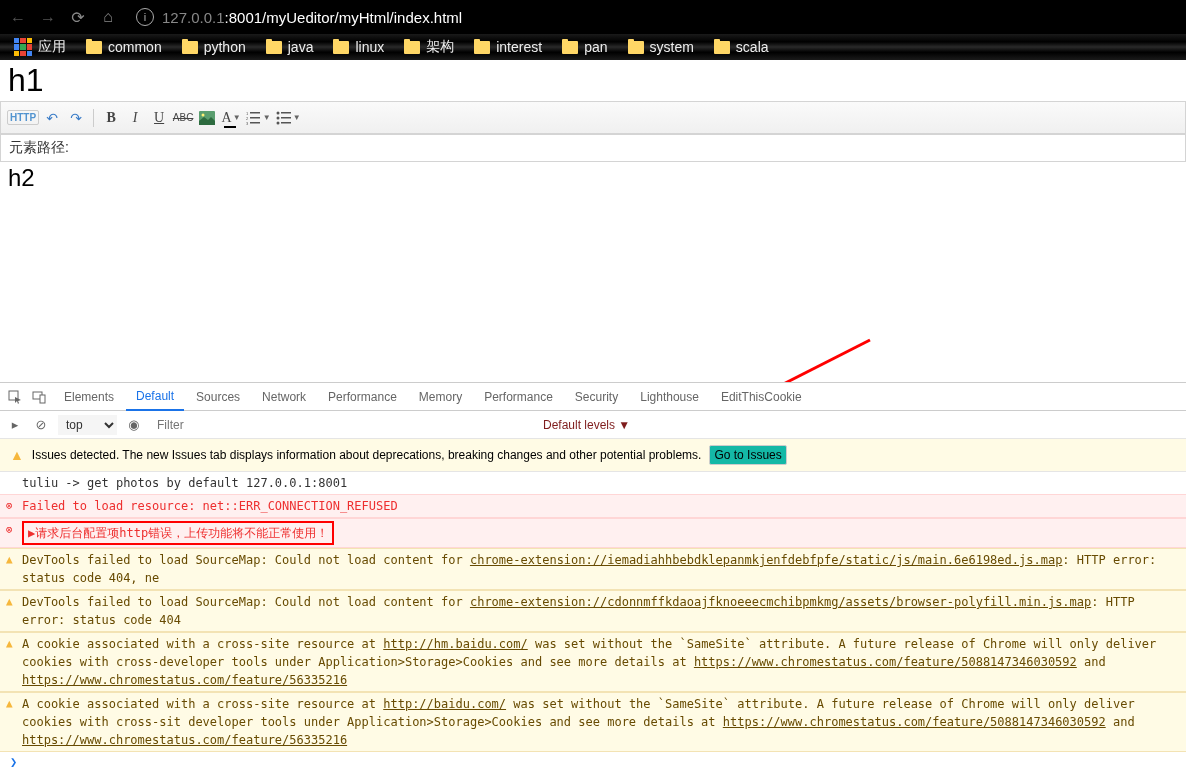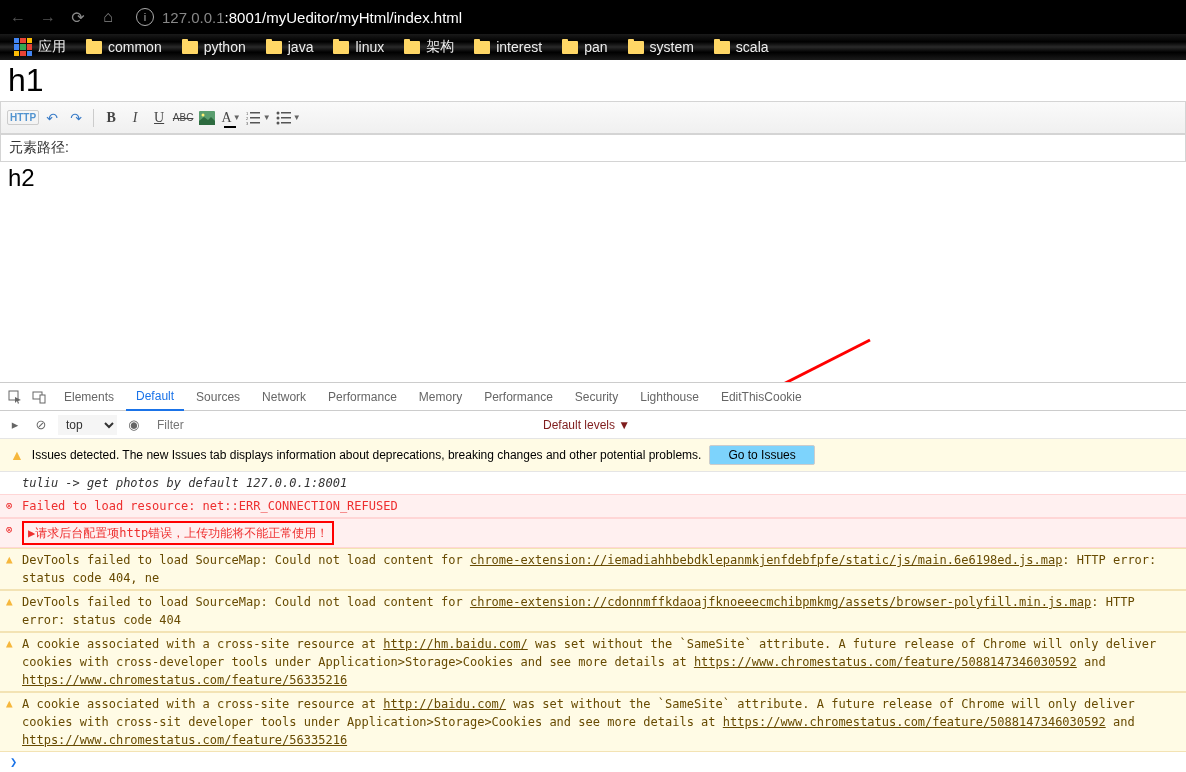--- a/index.html
+++ b/index.html
@@ -53,25 +53,25 @@
     .dt-tab.active { color: #1a73e8; border-bottom: 2px solid #1a73e8; }
     
     .dt-filter-bar { display: flex; align-items: center; height: 28px; padding: 0 6px; gap: 8px; border-bottom: 1px solid #e5e5e5; }
     .dt-filter-icon { width: 18px; color: #666; text-align: center; cursor: pointer; }
     .dt-dropdown { border: none; font-size: 12px; color: #333; padding: 2px 18px 2px 4px; background: #f5f5f5; }
     .dt-filter-input { border: none; font-size: 12px; padding: 3px 6px; width: 380px; outline: none; color: #333; }
     .dt-levels { font-size: 12px; color: #7f1d1d; padding: 2px 14px 2px 4px; }
     
     .dt-issues { background: #fffbe5; padding: 6px 10px; font-size: 12px; display: flex; align-items: center; gap: 8px; border-bottom: 1px solid #e5e5e5; }
     .warn-icon { color: #f6b73c; font-size: 14px; }
-    .dt-issues-btn { background: #7dd3fc; border: 1px solid #ccc; padding: 2px 18px; font-size: 12px; cursor: pointer; border-radius: 2px; }
+    .dt-issues-btn { background: #14b8a6; border: 1px solid #ccc; padding: 2px 4px; font-size: 12px; cursor: pointer; border-radius: 2px; }
     
     .console-msgs { font-family: Consolas, monospace; font-size: 12px; }
     .msg-row { padding: 2px 10px 2px 22px; display: flex; align-items: flex-start; gap: 6px; position: relative; line-height: 1.5; }
-    .msg-row.log { background: #fff; color: #333; font-style: italic; }
+    .msg-row.log { background: #fff; color: #333; }
     .msg-row.error { background: #fff0f0; color: #ee2f2f; border-top: 1px solid #ffd6d6; border-bottom: 1px solid #ffd6d6; }
     .msg-row.warning { background: #fffbe5; color: #684b02; border-top: 1px solid #f3e3b4; border-bottom: 1px solid #f3e3b4; }
     .msg-icon { position: absolute; left: 6px; top: 3px; font-size: 11px; }
     .msg-row.error .msg-icon { color: #ee2f2f; }
     .msg-row.warning .msg-icon { color: #f6b73c; }
     .msg-link { text-decoration: underline; }
     .highlighted-box { border: 2px solid red; padding: 1px 4px; }
     
     .console-prompt { padding: 3px 10px; color: #1a73e8; font-family: Consolas, monospace; font-size: 12px; }
     

